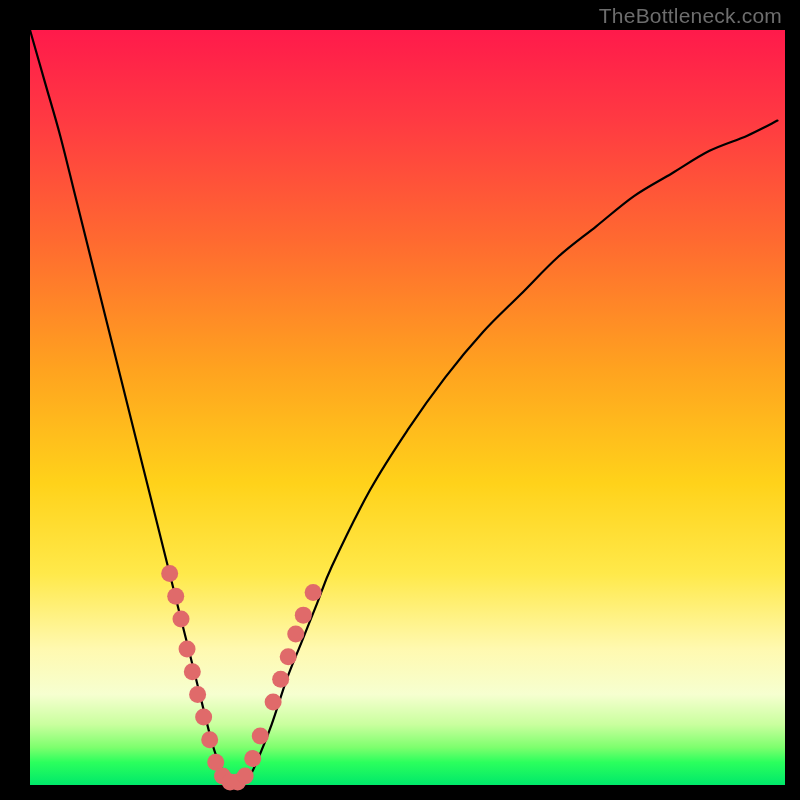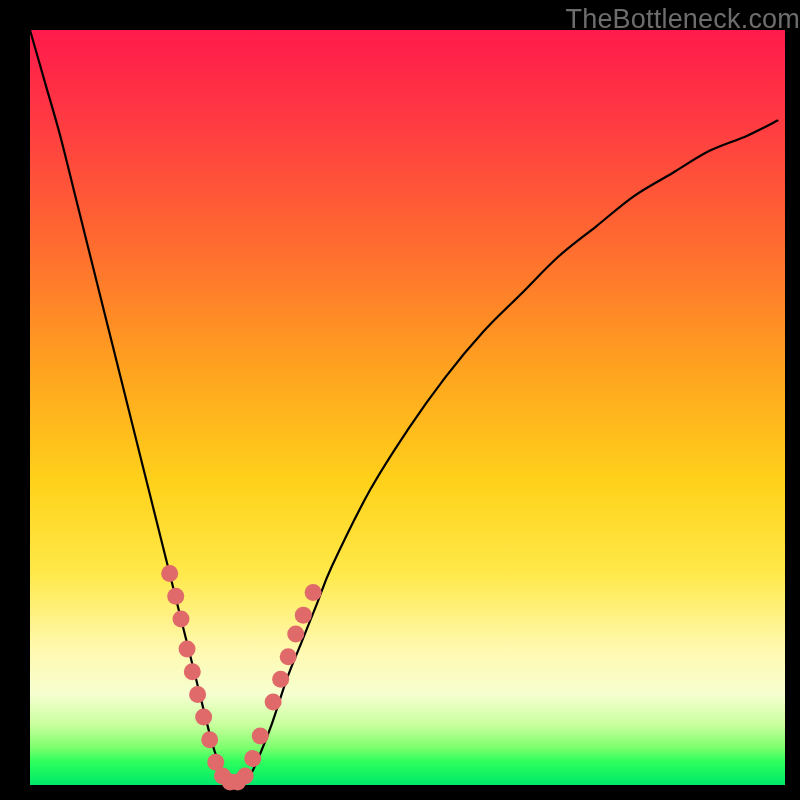--- a/index.html
+++ b/index.html
@@ -36,23 +36,23 @@
       #f6ffd0 88%,
       #c9ff9e 92%,
       #7eff6e 95%,
       #2bff5d 97%,
       #00e86a 100%
     );
   }
   .watermark {
     position: absolute;
     top: 4px;
-    right: 0;
+    right: 18px;
     color: #6d6d6d;
-    font-size: 27px;
+    font-size: 21px;
     letter-spacing: 0.2px;
     font-weight: 400;
   }
   svg.curve {
     position: absolute;
     left: 0; top: 0;
     width: 755px;
     height: 755px;
     overflow: visible;
   }

